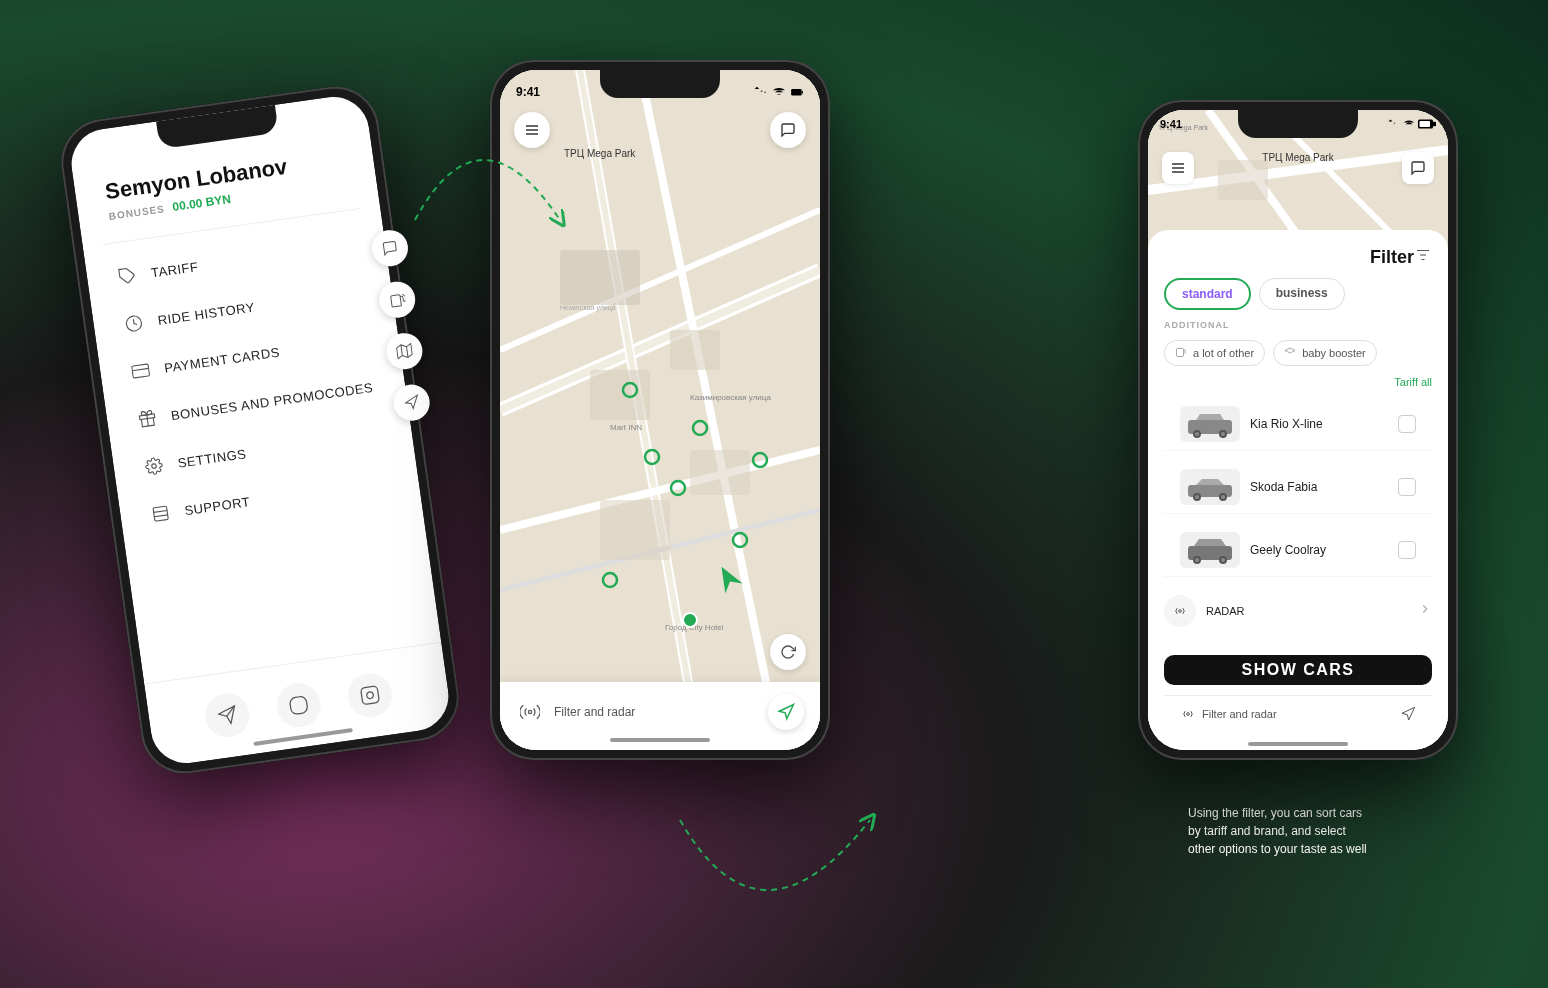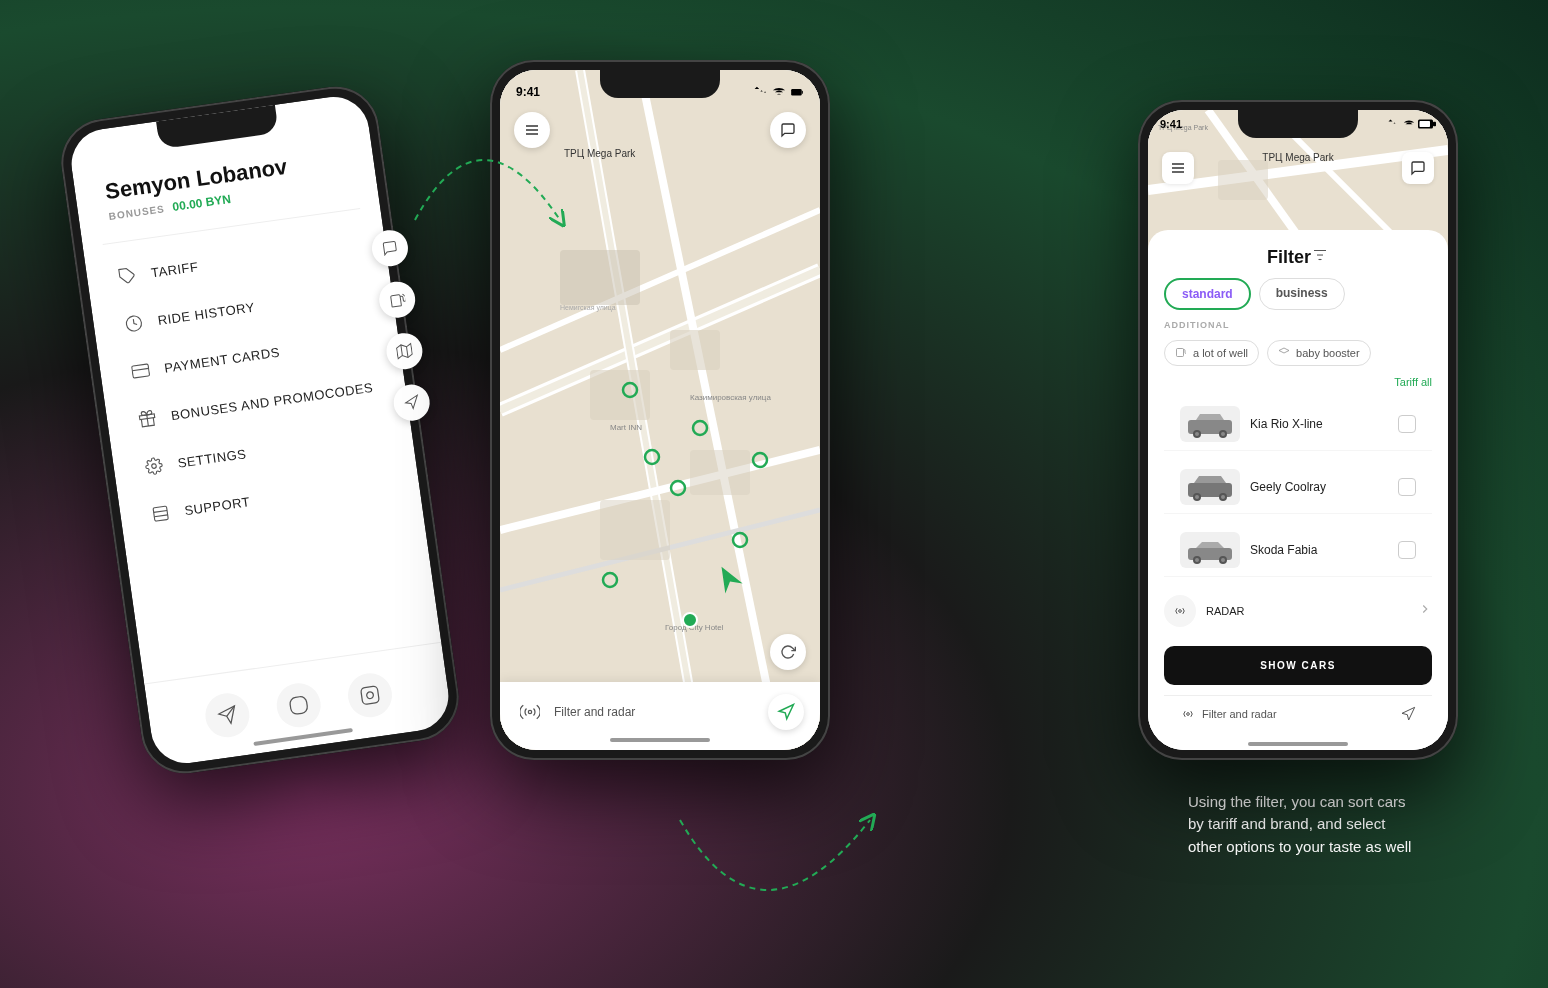--- a/index.html
+++ b/index.html
@@ -347,21 +347,21 @@
       background: #fff;
       border-radius: 20px 20px 0 0;
       padding: 16px;
       display: flex;
       flex-direction: column;
       gap: 10px;
       overflow: hidden;
     }
     .filter-title-row {
       display: flex;
-      justify-content: center;
+      justify-content: flex-end;
       align-items: center;
     }
     .filter-title {
       font-size: 18px;
       font-weight: 700;
       color: #111;
     }
     .filter-icon svg {
       width: 18px; height: 18px; stroke: #555; fill: none; stroke-width: 1.5;
     }
@@ -473,23 +473,23 @@
       font-weight: 500;
     }
     .filter-radar-chevron svg {
       width: 14px; height: 14px; stroke: #aaa; fill: none; stroke-width: 2;
     }
     .filter-show-btn {
       margin-top: auto;
       background: #111;
       color: #fff;
       text-align: center;
-      padding: 14px;
+      padding: 6px;
       border-radius: 10px;
-      font-size: 10px;
+      font-size: 16px;
       font-weight: 700;
       letter-spacing: 1.5px;
       cursor: pointer;
     }
     .filter-bottom-bar {
       display: flex;
       align-items: center;
       justify-content: space-between;
       padding: 10px 16px 12px;
       border-top: 1px solid #eee;
@@ -504,21 +504,21 @@
     }
     .filter-bottom-item svg {
       width: 16px; height: 16px; stroke: #555; fill: none; stroke-width: 1.5;
     }
 
     
     .annotation-text {
       position: absolute;
       color: #fff;
       text-align: center;
-      font-size: 15px;
+      font-size: 12px;
       line-height: 1.5;
       font-weight: 400;
     }
     .annotation-text.top {
       top: 110px;
       left: 590px;
       width: 220px;
     }
     .annotation-text.bottom {
       bottom: 130px;
@@ -840,21 +840,21 @@
           <div class="filter-tab inactive">business</div>
         </div>
 
         <span class="filter-section-label">ADDITIONAL</span>
         <div class="filter-options-row">
           <div class="filter-option-chip">
             <svg viewBox="0 0 24 24">
                 <rect x="3" y="3" width="14" height="16" rx="2"></rect>
                 <path d="M17 5h1a2 2 0 012 2v4a2 2 0 002 2h0"></path>
               </svg>
-            <span>a lot of well</span>
+            <span>a lot of other</span>
           </div>
           <div class="filter-option-chip">
             <svg viewBox="0 0 24 24">
                 <path d="M12 2L2 7l10 5 10-5-10-5z"></path>
               </svg>
             <span>baby booster</span>
           </div>
         </div>
 
         <div class="filter-cars-header">
@@ -872,44 +872,44 @@
               <circle cx="39" cy="24" r="2" fill="#888"></circle>
             </svg>
           </div>
           <span class="filter-car-name">Kia Rio X-line</span>
           <div class="filter-checkbox"></div>
         </div>
 
         <div class="filter-car-row">
           <div class="filter-car-thumb">
             <svg viewBox="0 0 52 28" fill="none">
+              <rect x="4" y="12" width="44" height="12" rx="3" fill="#888"></rect>
+              <path d="M12 12 L18 6 L34 6 L40 12" fill="#aaa"></path>
+              <circle cx="13" cy="24" r="4" fill="#555"></circle>
+              <circle cx="39" cy="24" r="4" fill="#555"></circle>
+              <circle cx="13" cy="24" r="2" fill="#888"></circle>
+              <circle cx="39" cy="24" r="2" fill="#888"></circle>
+            </svg>
+          </div>
+          <span class="filter-car-name">Skoda Fabia</span>
+          <div class="filter-checkbox"></div>
+        </div>
+
+        <div class="filter-car-row">
+          <div class="filter-car-thumb">
+            <svg viewBox="0 0 52 28" fill="none">
               <rect x="4" y="10" width="44" height="14" rx="3" fill="#777"></rect>
               <path d="M10 10 L15 3 L37 3 L42 10" fill="#999"></path>
               <circle cx="13" cy="24" r="4" fill="#555"></circle>
               <circle cx="39" cy="24" r="4" fill="#555"></circle>
               <circle cx="13" cy="24" r="2" fill="#888"></circle>
               <circle cx="39" cy="24" r="2" fill="#888"></circle>
             </svg>
           </div>
           <span class="filter-car-name">Geely Coolray</span>
-          <div class="filter-checkbox"></div>
-        </div>
-
-        <div class="filter-car-row">
-          <div class="filter-car-thumb">
-            <svg viewBox="0 0 52 28" fill="none">
-              <rect x="4" y="12" width="44" height="12" rx="3" fill="#888"></rect>
-              <path d="M12 12 L18 6 L34 6 L40 12" fill="#aaa"></path>
-              <circle cx="13" cy="24" r="4" fill="#555"></circle>
-              <circle cx="39" cy="24" r="4" fill="#555"></circle>
-              <circle cx="13" cy="24" r="2" fill="#888"></circle>
-              <circle cx="39" cy="24" r="2" fill="#888"></circle>
-            </svg>
-          </div>
-          <span class="filter-car-name">Skoda Fabia</span>
           <div class="filter-checkbox"></div>
         </div>
 
         <div class="filter-radar-row">
           <div class="filter-radar-icon">
             <svg viewBox="0 0 24 24">
                 <circle cx="12" cy="12" r="2"></circle>
                 <path d="M16.24 7.76a6 6 0 010 8.49"></path>
                 <path d="M7.76 16.24a6 6 0 010-8.49"></path>
               </svg>

